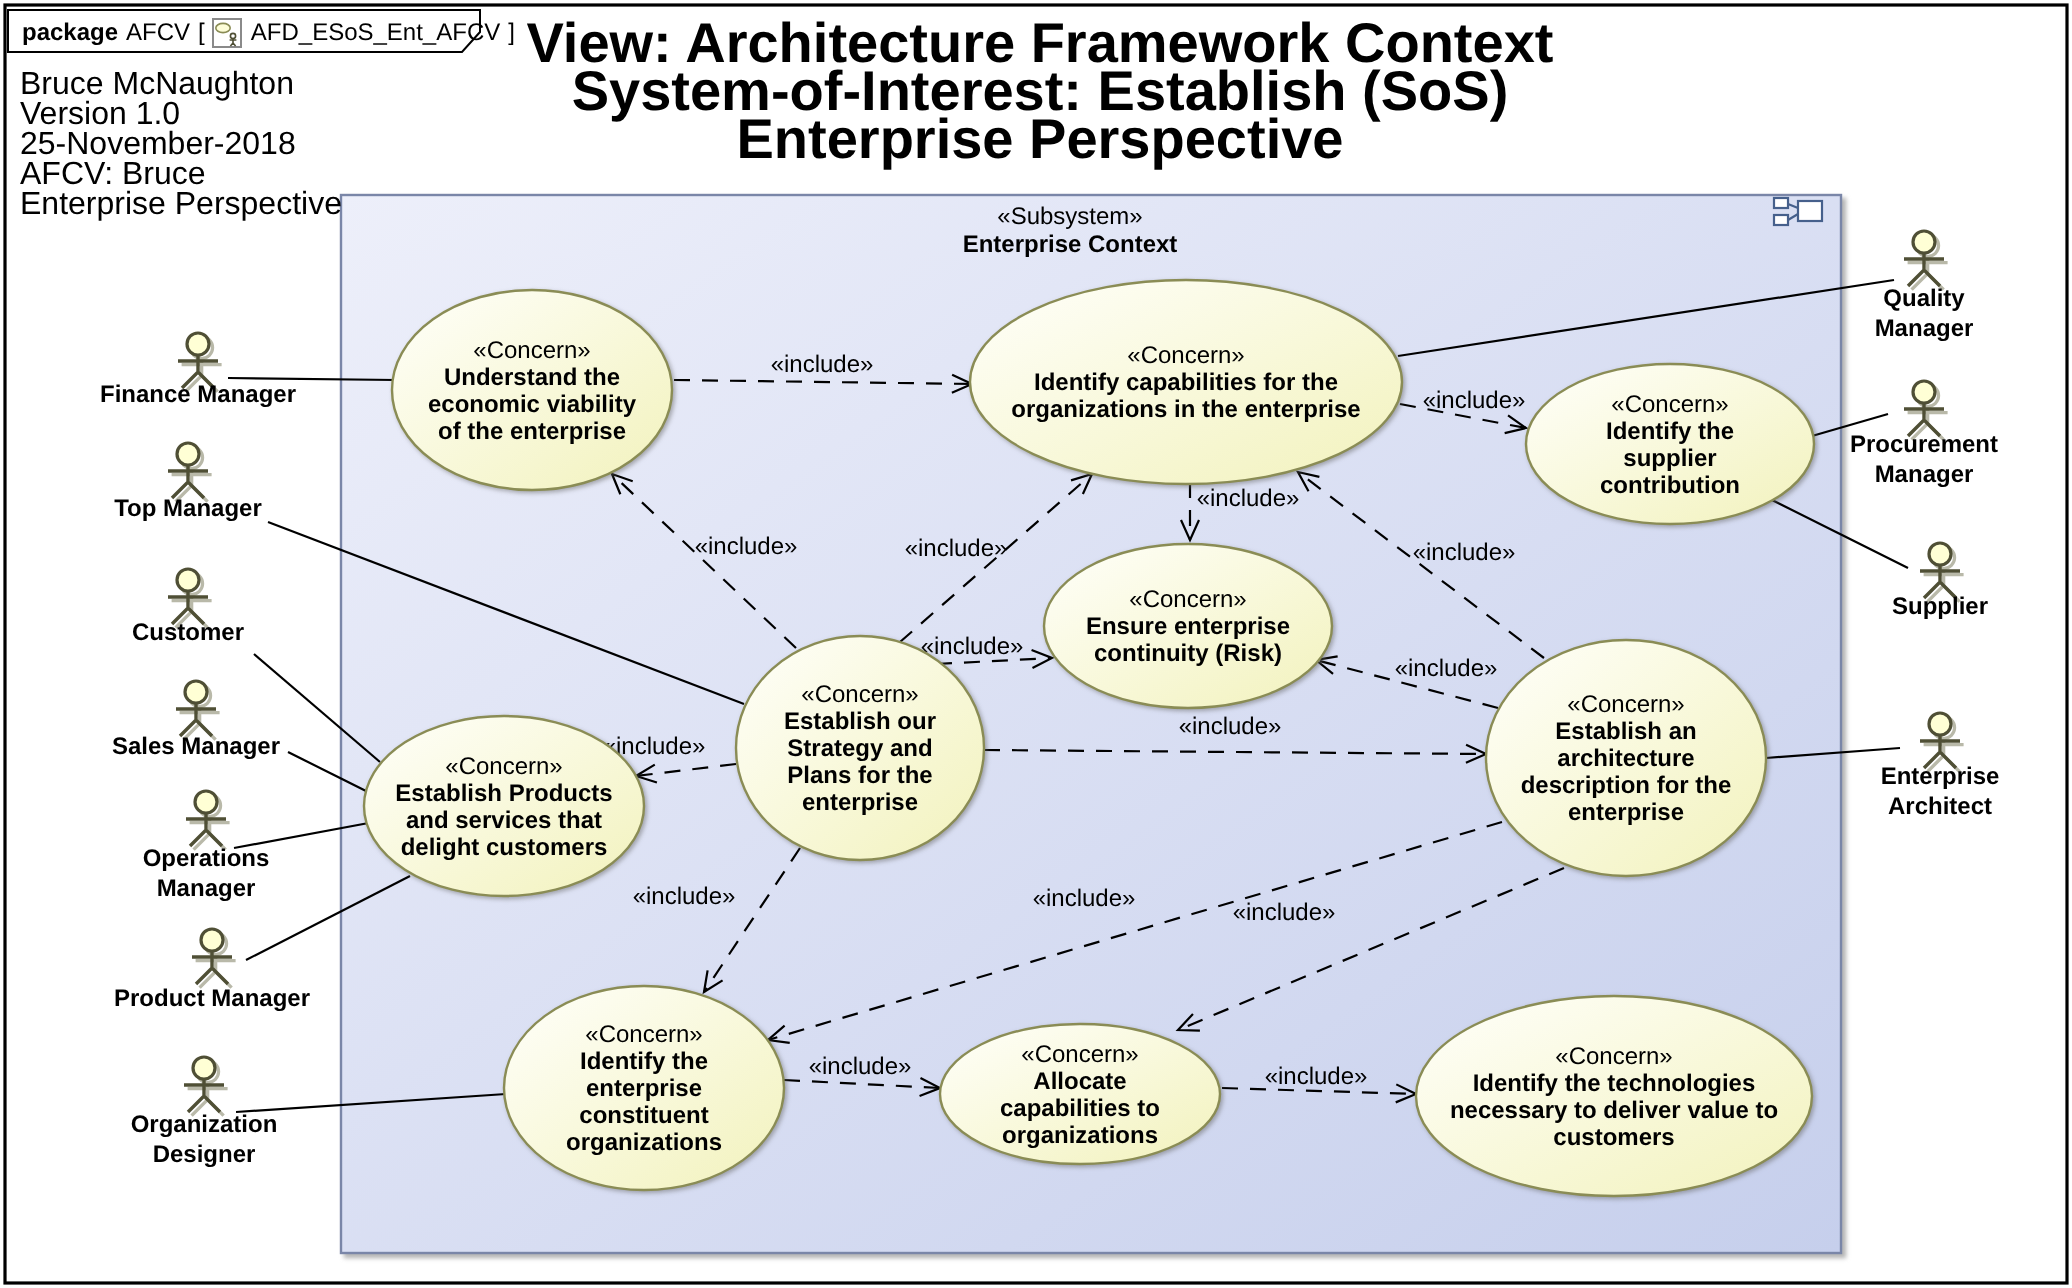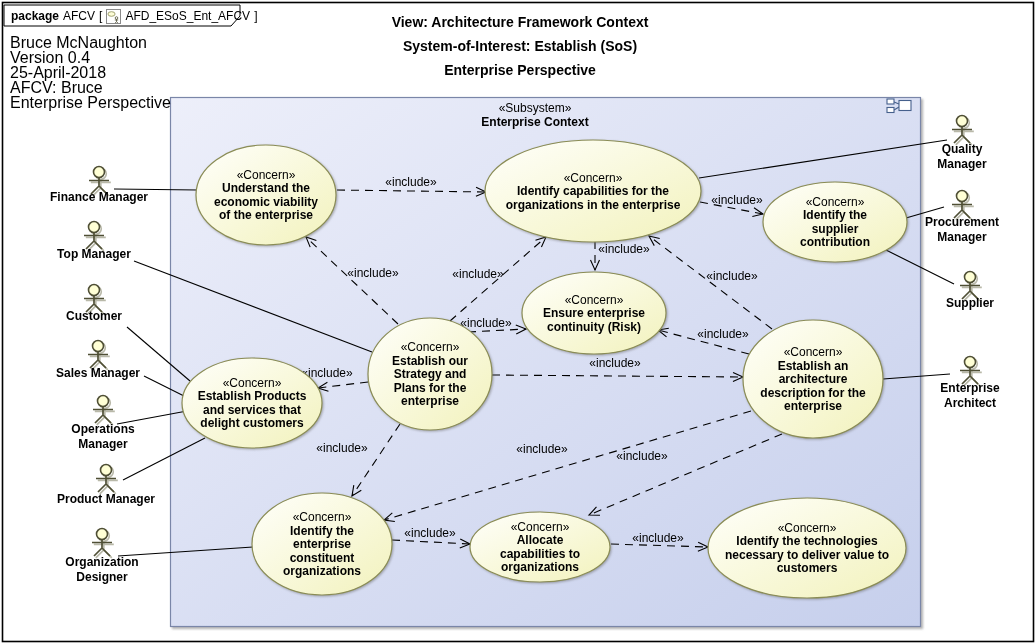--- a/index.html
+++ b/index.html
@@ -6,21 +6,21 @@
   #stage{position:relative;width:1036px;height:644px;background:#fff;overflow:hidden;
          font-family:"Liberation Sans",sans-serif;color:#000;}
   #diagram{position:absolute;left:0;top:0;width:1036px;height:644px;z-index:1;}
   .overlay{position:absolute;z-index:2;}
   #tab-text{left:11px;top:8px;height:17px;line-height:17px;font-size:12px;white-space:nowrap;
             display:flex;align-items:center;gap:4px;}
   #tab-text .kw{font-weight:bold;}
   #tab-text .icon-box{display:inline-block;width:15px;height:15px;position:relative;top:0px;}
   #info-block{left:10px;top:35px;font-size:16px;line-height:15px;white-space:nowrap;}
   #title-block{left:255px;top:10px;width:530px;text-align:center;
-               font-size:14px;font-weight:bold;line-height:24px;}
+               font-size:28px;font-weight:bold;line-height:24px;}
 </style>
 </head>
 <body>
 
 <div id="stage">
 
   <svg id="diagram" viewBox="0 0 1036 644" xmlns="http://www.w3.org/2000/svg">
       <defs>
         <linearGradient id="gsub" x1="0" y1="0" x2="1" y2="1">
           <stop offset="0" stop-color="#edeffa"></stop>
@@ -297,22 +297,22 @@
         <circle cx="10.5" cy="9" r="1.3" fill="none" stroke="#4f4f35" stroke-width="0.8"></circle>
         <path d="M10.5 10.3 L10.5 12.5 M8.8 11 L12.2 11 M10.5 12.5 L9.2 14 M10.5 12.5 L11.8 14" fill="none" stroke="#4f4f35" stroke-width="0.8"></path>
       </svg>
     </span>
     <span>AFD_ESoS_Ent_AFCV</span>
     <span>]</span>
   </div>
 
   <div id="info-block" class="overlay">
     <div>Bruce McNaughton</div>
-    <div>Version 0.4</div>
-    <div>25-April-2018</div>
+    <div>Version 1.0</div>
+    <div>25-November-2018</div>
     <div>AFCV: Bruce</div>
     <div>Enterprise Perspective</div>
   </div>
 
   <div id="title-block" class="overlay">
     <div>View: Architecture Framework Context</div>
     <div>System-of-Interest: Establish (SoS)</div>
     <div>Enterprise Perspective</div>
   </div>
 

